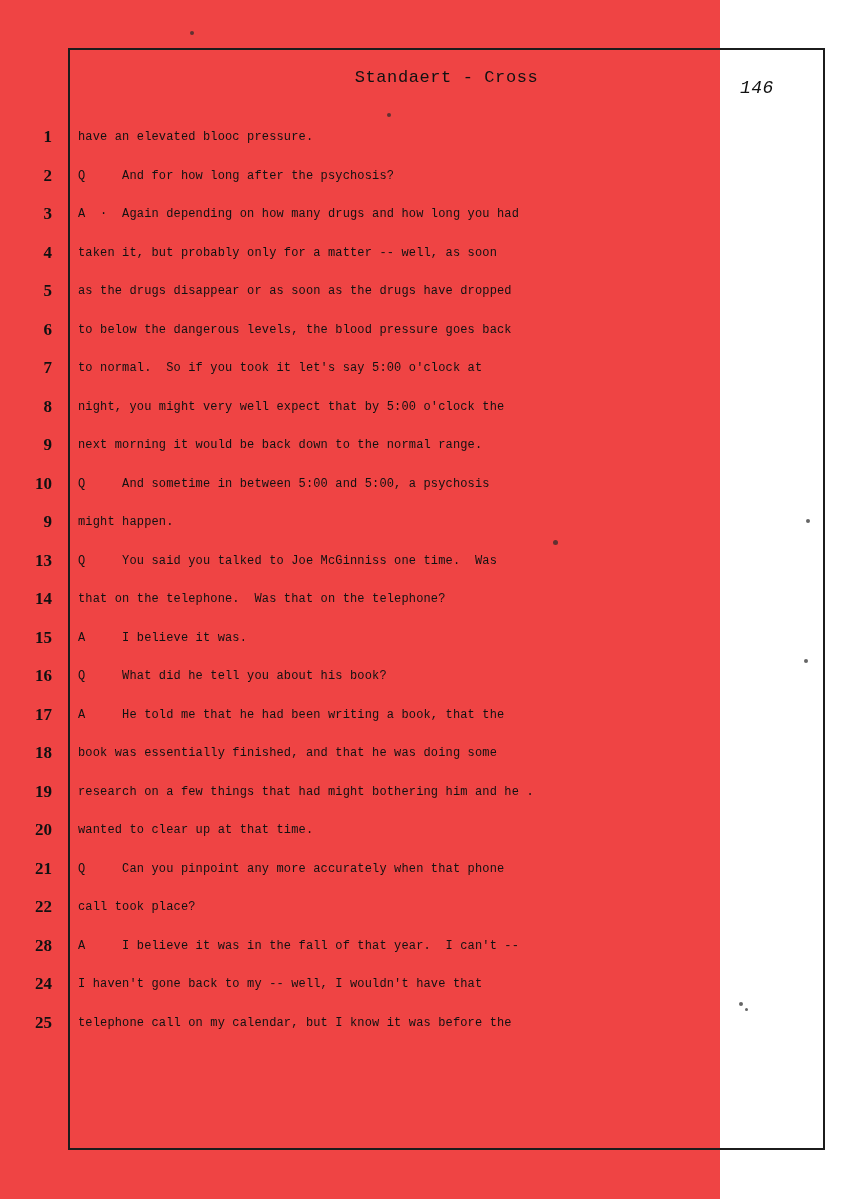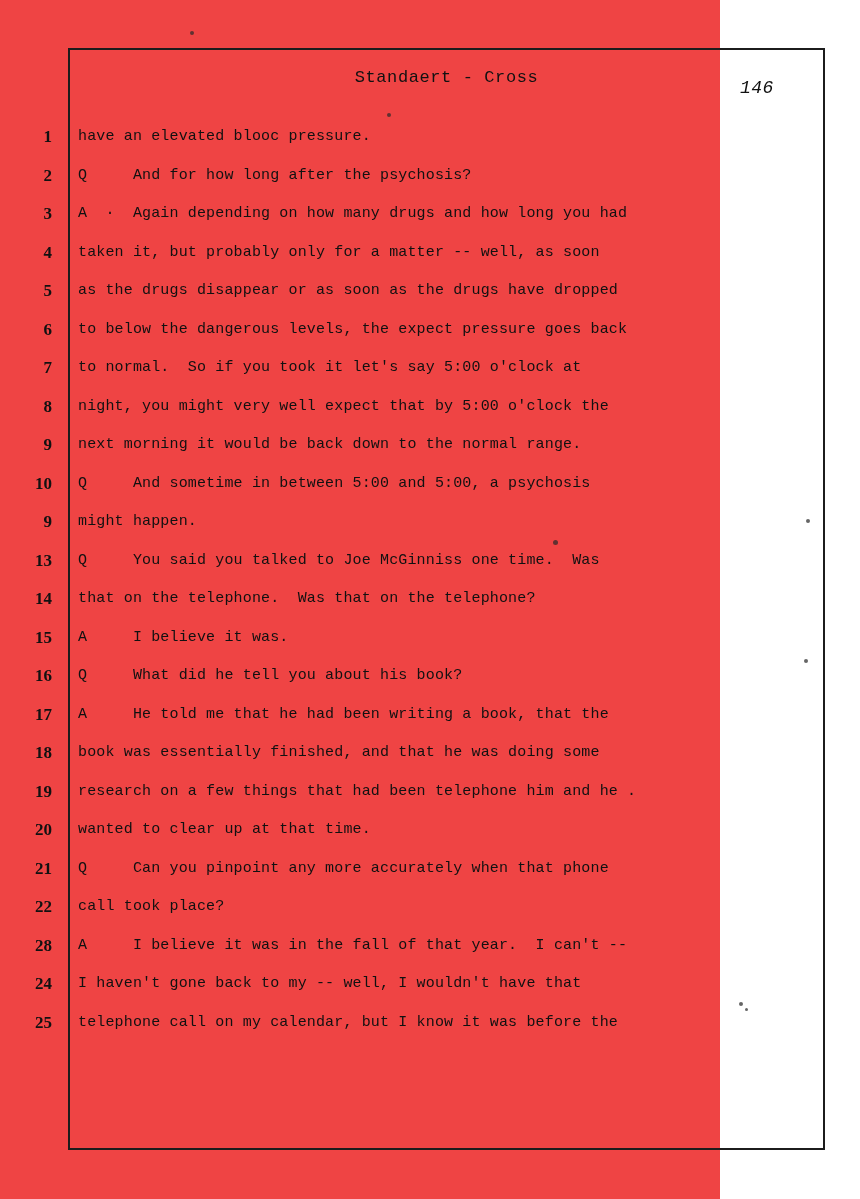--- a/index.html
+++ b/index.html
@@ -88,21 +88,21 @@
     width: 52px;
     text-align: right;
     font-size: 17px;
     font-weight: bold;
     font-family: "Liberation Serif", "DejaVu Serif", serif;
     letter-spacing: 0px;
   }
   .ltext {
     position: absolute;
     left: 78px;
-    font-size: 15px;
+    font-size: 12px;
     letter-spacing: 0.15px;
     white-space: pre;
     text-align: right;
   }
 
   
   .speck {
     position: absolute;
     background: #2a2a2a;
     border-radius: 50%;
@@ -120,33 +120,33 @@
   <div id="header-title">Standaert - Cross</div>
 
   <div id="page-number">146</div>
 
   <div id="lines">
       <div class="tline"><span class="lineno">1</span><span class="ltext">have an elevated blooc pressure.</span></div>
       <div class="tline"><span class="lineno">2</span><span class="ltext">Q     And for how long after the psychosis?</span></div>
       <div class="tline"><span class="lineno">3</span><span class="ltext">A  ·  Again depending on how many drugs and how long you had</span></div>
       <div class="tline"><span class="lineno">4</span><span class="ltext">taken it, but probably only for a matter -- well, as soon</span></div>
       <div class="tline"><span class="lineno">5</span><span class="ltext">as the drugs disappear or as soon as the drugs have dropped</span></div>
-      <div class="tline"><span class="lineno">6</span><span class="ltext">to below the dangerous levels, the expect pressure goes back</span></div>
+      <div class="tline"><span class="lineno">6</span><span class="ltext">to below the dangerous levels, the blood pressure goes back</span></div>
       <div class="tline"><span class="lineno">7</span><span class="ltext">to normal.  So if you took it let's say 5:00 o'clock at</span></div>
       <div class="tline"><span class="lineno">8</span><span class="ltext">night, you might very well expect that by 5:00 o'clock the</span></div>
       <div class="tline"><span class="lineno">9</span><span class="ltext">next morning it would be back down to the normal range.</span></div>
       <div class="tline"><span class="lineno">10</span><span class="ltext">Q     And sometime in between 5:00 and 5:00, a psychosis</span></div>
       <div class="tline"><span class="lineno">9</span><span class="ltext">might happen.</span></div>
       <div class="tline"><span class="lineno">13</span><span class="ltext">Q     You said you talked to Joe McGinniss one time.  Was</span></div>
       <div class="tline"><span class="lineno">14</span><span class="ltext">that on the telephone.  Was that on the telephone?</span></div>
       <div class="tline"><span class="lineno">15</span><span class="ltext">A     I believe it was.</span></div>
       <div class="tline"><span class="lineno">16</span><span class="ltext">Q     What did he tell you about his book?</span></div>
       <div class="tline"><span class="lineno">17</span><span class="ltext">A     He told me that he had been writing a book, that the</span></div>
       <div class="tline"><span class="lineno">18</span><span class="ltext">book was essentially finished, and that he was doing some</span></div>
-      <div class="tline"><span class="lineno">19</span><span class="ltext">research on a few things that had been telephone him and he .</span></div>
+      <div class="tline"><span class="lineno">19</span><span class="ltext">research on a few things that had might bothering him and he .</span></div>
       <div class="tline"><span class="lineno">20</span><span class="ltext">wanted to clear up at that time.</span></div>
       <div class="tline"><span class="lineno">21</span><span class="ltext">Q     Can you pinpoint any more accurately when that phone</span></div>
       <div class="tline"><span class="lineno">22</span><span class="ltext">call took place?</span></div>
       <div class="tline"><span class="lineno">28</span><span class="ltext">A     I believe it was in the fall of that year.  I can't --</span></div>
       <div class="tline"><span class="lineno">24</span><span class="ltext">I haven't gone back to my -- well, I wouldn't have that</span></div>
       <div class="tline"><span class="lineno">25</span><span class="ltext">telephone call on my calendar, but I know it was before the</span></div>
     </div>
 
   <span class="speck" style="left:190px; top:31px;  width:4px; height:4px;"></span>
   <span class="speck" style="left:387px; top:113px; width:4px; height:4px;"></span>

